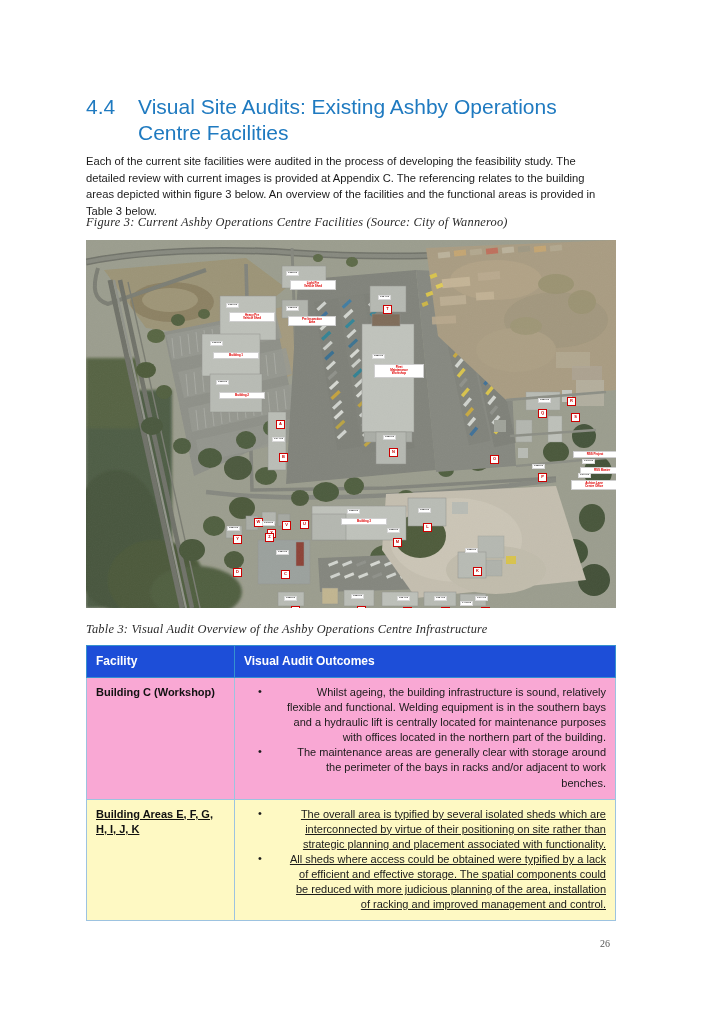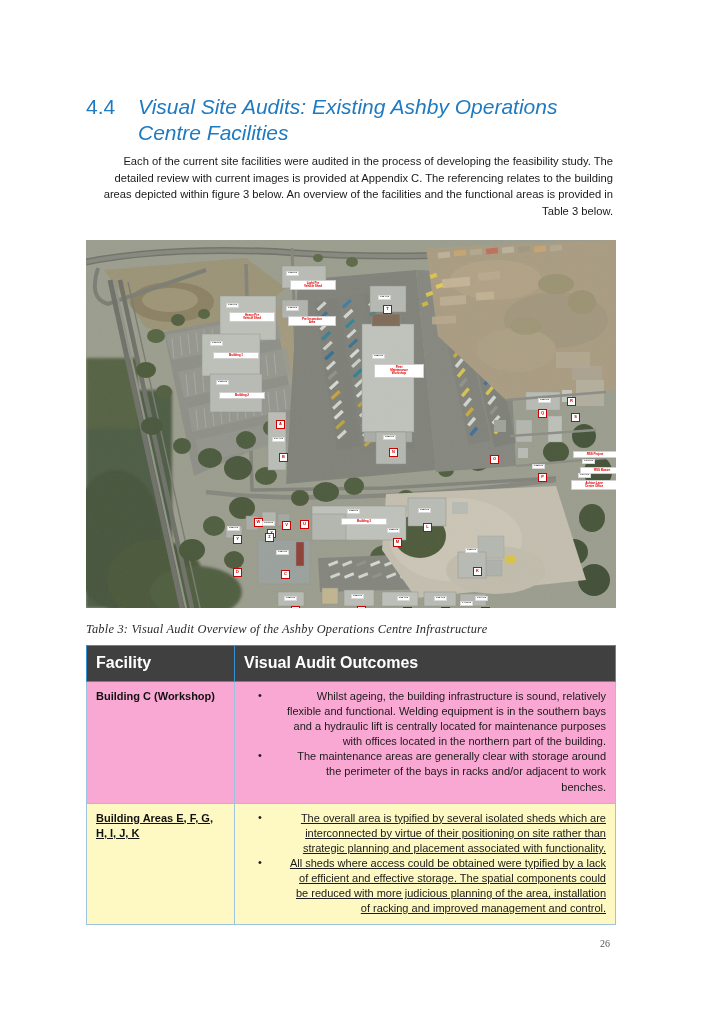--- a/index.html
+++ b/index.html
@@ -11,26 +11,26 @@
   }
   .page{position:absolute;left:0;top:0;width:612px;height:1022px;}
 
   
   .heading{
     position:absolute;left:86px;top:80px;width:520px;
     display:flex;align-items:flex-start;
     color:#1f7ac0;font-size:21px;line-height:26px;font-weight:400;
   }
   .heading .num{width:52px;flex:0 0 52px;}
-  .heading .txt{flex:1;font-style:italic;}
+  .heading .txt{flex:1;}
 
   
   .bodytext{
     position:absolute;left:86px;top:142px;width:527px;
-    font-size:11.2px;line-height:16.6px;color:#1a1a1a;text-align:right;
+    font-size:11.2px;line-height:16.6px;color:#1a1a1a;text-align:left;
   }
 
   
   .caption{
     font-family:"Liberation Serif",serif;font-style:italic;
     font-size:12.4px;color:#2b2b2b;letter-spacing:.2px;
   }
   #fig-caption{position:absolute;left:86px;top:215px;width:530px;}
   #tbl-caption{position:absolute;left:86px;top:622px;width:530px;}
 
@@ -66,21 +66,21 @@
   
   .tbl{
     position:absolute;left:86px;top:645px;width:530px;
     border-collapse:collapse;table-layout:fixed;
   }
   .tbl th,.tbl td{
     border:1px solid #9dc3e0;vertical-align:top;
     padding:7px 9px 8px 9px;
   }
   .tbl thead th{
-    background:#404040;color:#ffffff;font-size:16px;
+    background:#1d4ed8;color:#ffffff;font-size:12px;
     font-weight:bold;padding:8px 9px 9px 9px;border-color:#3591cf;
     text-align:left;
   }
   .tbl td.facility{
     font-size:11px;font-weight:bold;color:#111;line-height:15px;
   }
   .tbl td.outcome{font-size:11px;color:#1a1a1a;}
   .tbl tr.shaded td{background:#f9a8d4;}
   .tbl tr.plain td{background:#fef9c3;text-decoration:underline;}
   .tbl ul{margin:0;padding:0;list-style:none;text-align:right;}
@@ -106,20 +106,21 @@
 
 <div class="page">
 
   <h1 class="heading">
     <span class="num">4.4</span>
     <span class="txt">Visual Site Audits: Existing Ashby Operations Centre Facilities</span>
   </h1>
 
   <p class="bodytext">Each of the current site facilities were audited in the process of developing the feasibility study. The detailed review with current images is provided at Appendix C. The referencing relates to the building areas depicted within figure 3 below. An overview of the facilities and the functional areas is provided in Table 3 below.</p>
 
+  <div id="fig-caption" class="caption">Figure 3: Current Ashby Operations Centre Facilities (Source: City of Wanneroo)</div>
 
   <div class="figure">
     <svg viewBox="0 0 530 368" preserveAspectRatio="none">
       <defs>
         <linearGradient id="skyhaze" x1="0" y1="0" x2="0" y2="1">
           <stop offset="0" stop-color="#b9b5a6"></stop>
             <stop offset="1" stop-color="#a8a698"></stop>
         </linearGradient>
         <pattern id="parkrows" width="7" height="26" patternUnits="userSpaceOnUse" patternTransform="rotate(-28)">
           <rect width="7" height="26" fill="#8e908b"></rect>

